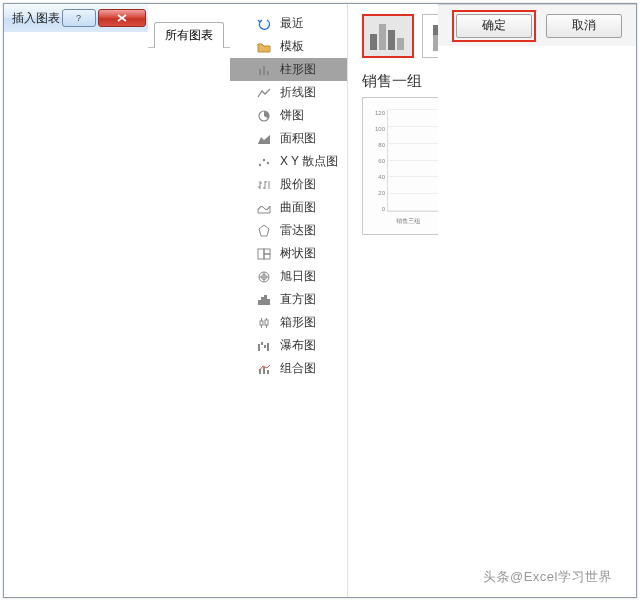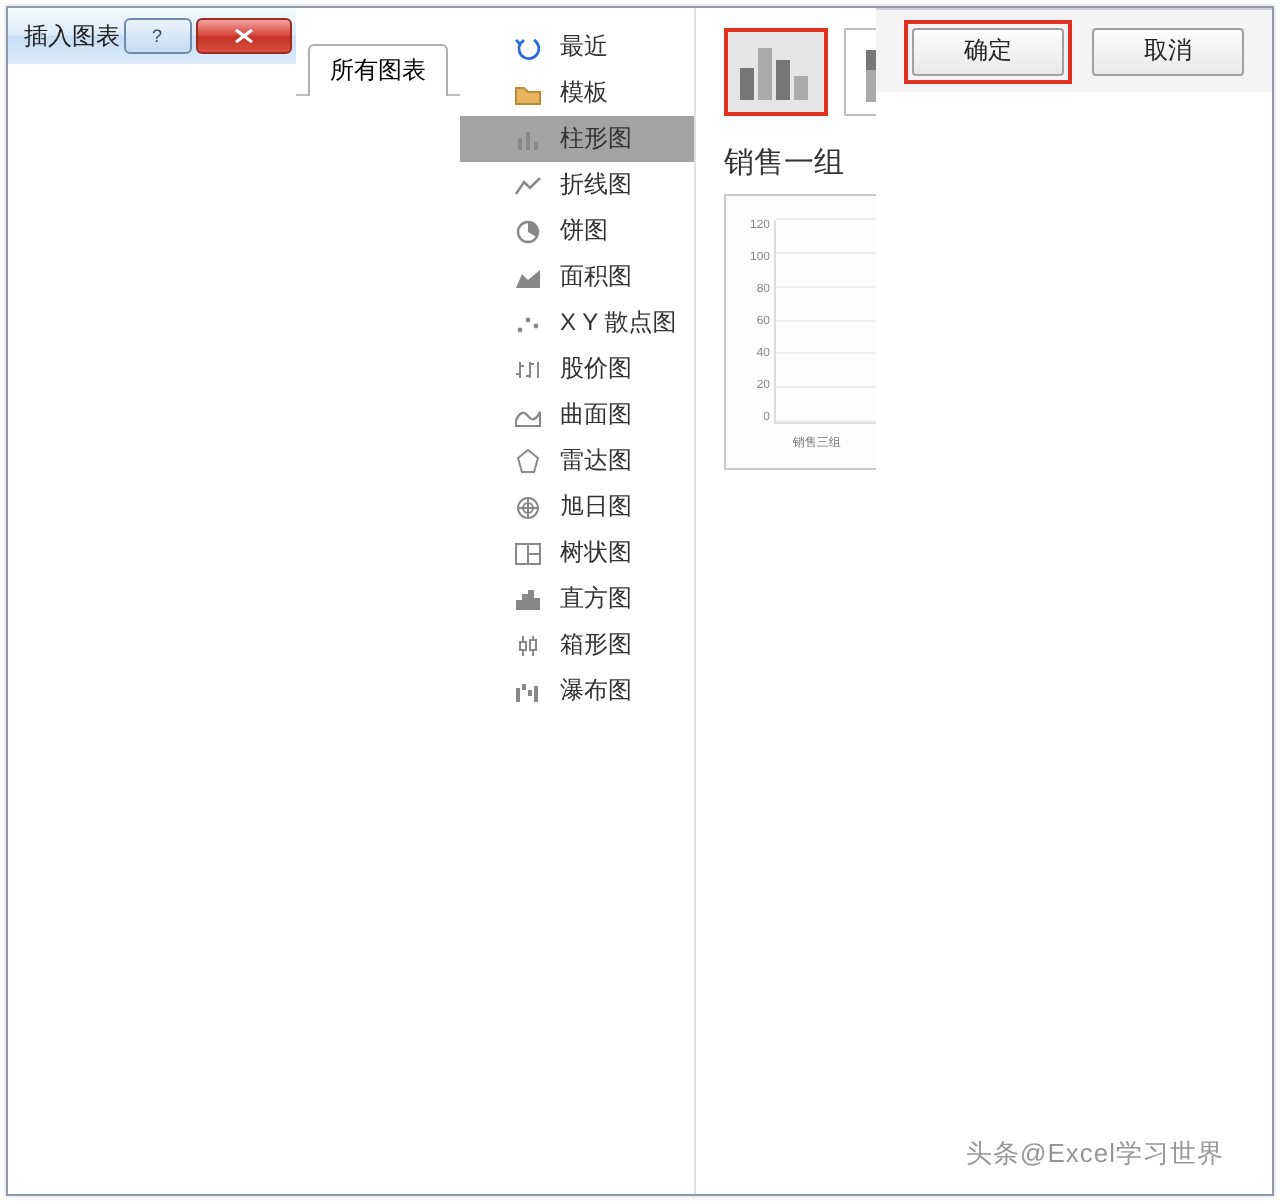--- a/index.html
+++ b/index.html
@@ -287,41 +287,41 @@
         <div class="side-item">
           <span class="ic">
             <svg width="14" height="14" viewBox="0 0 14 14">
               <polygon points="7,1 12,5 10,12 4,12 2,5" fill="none" stroke="#888"></polygon>
             </svg>
           </span>
           <span>雷达图</span>
         </div>
         <div class="side-item">
           <span class="ic">
+            <svg width="14" height="12" viewBox="0 0 14 12">
+              <rect x="1" y="1" width="6" height="10" fill="none" stroke="#888"></rect>
+              <rect x="7" y="1" width="6" height="5" fill="none" stroke="#888"></rect>
+              <rect x="7" y="6" width="6" height="5" fill="none" stroke="#888"></rect>
+            </svg>
+          </span>
+          <span>树状图</span>
+        </div>
+        <div class="side-item">
+          <span class="ic">
             <svg width="14" height="14" viewBox="0 0 14 14">
               <circle cx="7" cy="7" r="5" fill="none" stroke="#888"></circle>
               <circle cx="7" cy="7" r="2.5" fill="none" stroke="#888"></circle>
               <path d="M7 2v10M2 7h10" stroke="#888"></path>
             </svg>
           </span>
           <span>旭日图</span>
         </div>
         <div class="side-item">
           <span class="ic">
             <svg width="14" height="12" viewBox="0 0 14 12">
-              <rect x="1" y="1" width="6" height="10" fill="none" stroke="#888"></rect>
-              <rect x="7" y="1" width="6" height="5" fill="none" stroke="#888"></rect>
-              <rect x="7" y="6" width="6" height="5" fill="none" stroke="#888"></rect>
-            </svg>
-          </span>
-          <span>树状图</span>
-        </div>
-        <div class="side-item">
-          <span class="ic">
-            <svg width="14" height="12" viewBox="0 0 14 12">
               <rect x="1" y="6" width="3" height="5" fill="#888"></rect>
               <rect x="4" y="3" width="3" height="8" fill="#888"></rect>
               <rect x="7" y="1" width="3" height="10" fill="#888"></rect>
               <rect x="10" y="5" width="3" height="6" fill="#888"></rect>
             </svg>
           </span>
           <span>直方图</span>
         </div>
         <div class="side-item">
           <span class="ic">
@@ -337,20 +337,31 @@
         <div class="side-item">
           <span class="ic">
             <svg width="14" height="12" viewBox="0 0 14 12">
               <rect x="1" y="4" width="2" height="7" fill="#888"></rect>
               <rect x="4" y="2" width="2" height="3" fill="#888"></rect>
               <rect x="7" y="5" width="2" height="3" fill="#888"></rect>
               <rect x="10" y="3" width="2" height="8" fill="#888"></rect>
             </svg>
           </span>
           <span>瀑布图</span>
+        </div>
+        <div class="side-item">
+          <span class="ic">
+            <svg width="14" height="12" viewBox="0 0 14 12">
+              <rect x="2" y="6" width="2" height="5" fill="#888"></rect>
+              <rect x="6" y="4" width="2" height="7" fill="#888"></rect>
+              <rect x="10" y="7" width="2" height="4" fill="#888"></rect>
+              <path d="M2 8 L6 3 L10 5 L13 2" fill="none" stroke="#c55" stroke-width="1"></path>
+            </svg>
+          </span>
+          <span>组合图</span>
         </div>
       </div>
 
     <div class="content">
 
       <div class="subtype-row" id="subtypes">
           <div class="subtype selected">
             <svg width="48" height="40" viewBox="0 0 48 40">
               <rect x="6" y="22" width="7" height="16" fill="#777"></rect>
               <rect x="15" y="12" width="7" height="26" fill="#aaa"></rect>

